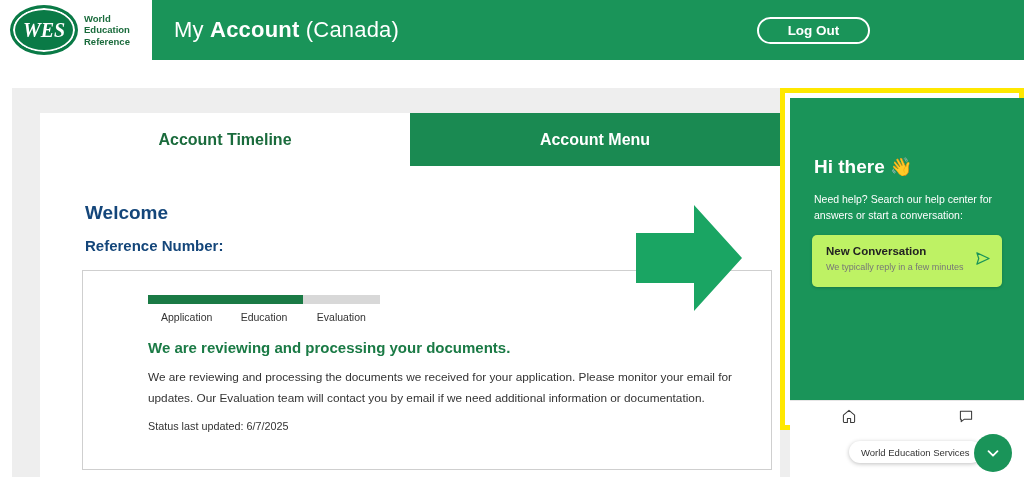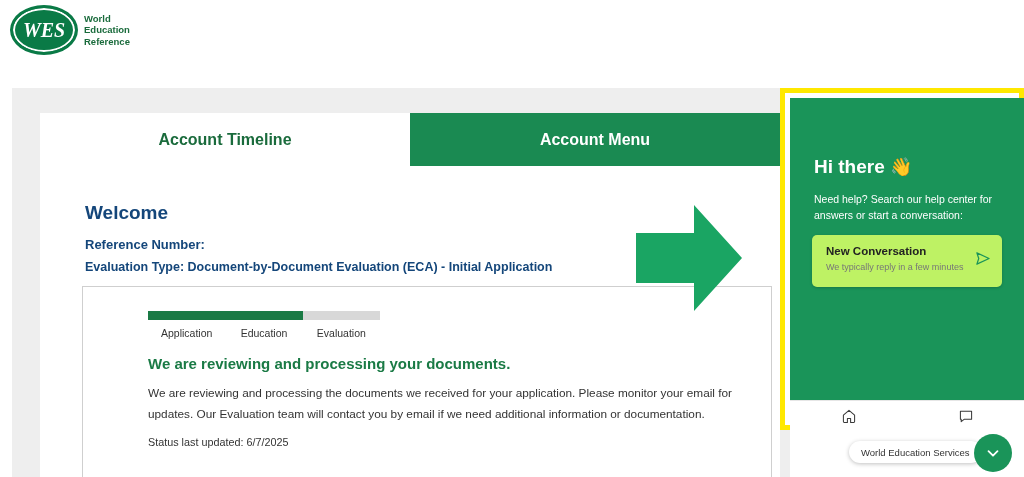--- a/index.html
+++ b/index.html
@@ -146,23 +146,23 @@
   .content { position: absolute; top: 53px; left: 0; width: 740px; }
 
   .welcome {
     color: #14467a;
     font-size: 19px;
     font-weight: bold;
     margin: 36px 0 0 45px;
   }
   .ref-line {
     color: #14467a;
-    font-size: 13px;
-    font-weight: bold;
-    margin: 13px 0 8px 45px;
+    font-size: 15px;
+    font-weight: bold;
+    margin: 13px 0 16px 45px;
   }
   .eval-line {
     color: #14467a;
     font-size: 12.5px;
     font-weight: bold;
     margin: 6px 0 0 45px;
   }
 
   .inner-box {
     position: relative;
@@ -365,35 +365,40 @@
 
 <div class="header">
   <div class="logo-block">
     <div class="logo-mark">WES</div>
     <div class="logo-text">
       <div>World</div>
       <div>Education</div>
       <div>Reference</div>
     </div>
   </div>
+  <div class="header-bar">
+    <div class="header-title">
+      <span>My </span><b>Account</b><span> (Canada)</span>
+    </div>
+    <div class="logout-btn">Log Out</div>
+  </div>
 </div>
 
 <div class="page-bg"></div>
 <div class="grey-strip"></div>
 
 <div class="card">
   <div class="tabs">
     <div class="tab inactive">Account Timeline</div>
     <div class="tab active">Account Menu</div>
   </div>
 
   <div class="content">
     <div class="welcome">Welcome</div>
     <div class="ref-line">Reference Number:</div>
-    <div class="eval-line">Evaluation Type: Document-by-Document Evaluation (ECA) - Initial Application</div>
 
     <div class="inner-box">
       <div class="progress">
         <div class="progress-track">
           <div class="progress-seg" style="width:33.34%;background:#1a7a45;"></div>
           <div class="progress-seg" style="width:33.33%;background:#1a7a45;"></div>
           <div class="progress-seg" style="width:33.33%;background:#d8d8d8;"></div>
         </div>
         <div class="progress-labels">
           <span>Application</span>

